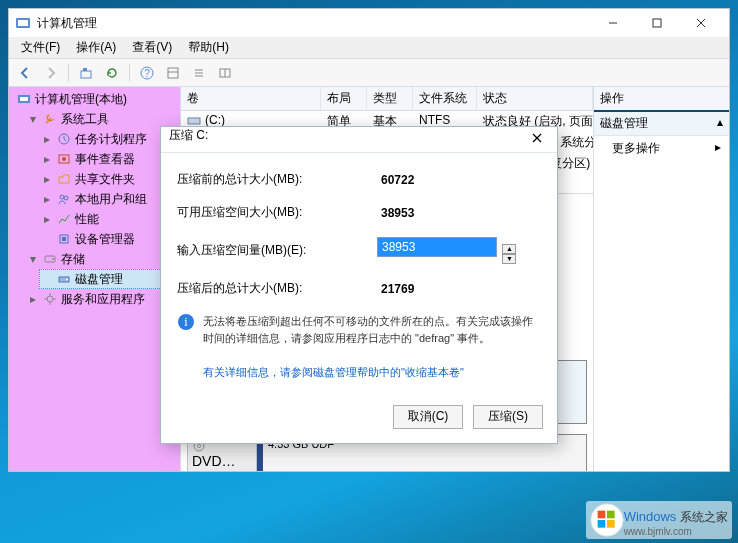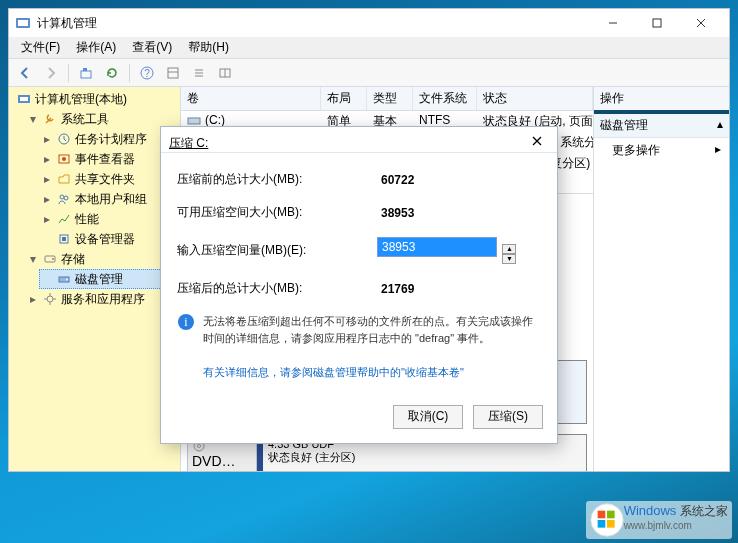--- a/index.html
+++ b/index.html
@@ -71,21 +71,21 @@
   .content {
     flex: 1;
     display: flex;
     overflow: hidden;
   }
   .tree-panel {
     width: 172px;
     border-right: 1px solid #d5dde5;
     padding: 2px;
     overflow: auto;
-    background: #fef9c3;
+    background: #f0abfc;
   }
   .tree ul { list-style: none; margin: 0; padding: 0 0 0 14px; }
   .tree > ul { padding-left: 0; }
   .tree li { white-space: nowrap; line-height: 18px; }
   .tree .row { display: flex; align-items: center; cursor: default; padding: 1px 2px; }
   .tree .row.sel { background: #cde6f7; border: 1px dotted #3399ff; padding: 0 1px; }
   .twisty { width: 12px; display: inline-block; color: #666; text-align: center; }
   .tree-icon { width: 16px; height: 16px; margin: 0 3px; display: inline-flex; align-items: center; justify-content: center; }
   .center-panel {
     flex: 1;
@@ -144,35 +144,35 @@
   }
   .dvd-card .disk-label { background:#ececec; }
   .legend { position:absolute; bottom:6px; left:8px; display:flex; gap:12px; font-size:11px; }
   .leg-sq { display:inline-block; width:12px; height:12px; vertical-align:middle; margin-right:4px; }
   .actions-panel {
     width: 136px;
     border-left: 1px solid #d5dde5;
     background: #fff;
     display:flex; flex-direction:column;
   }
-  .actions-hdr { background:#f3f6fa; padding:3px 6px; border-bottom:4px solid #0c4a6e;font-family:Liberation Mono, monospace; }
+  .actions-hdr { background:#f3f6fa; padding:3px 6px; border-bottom:2px solid #0c4a6e;font-family:Liberation Mono, monospace; }
   .actions-sub { background:#eef5fb; padding:3px 6px; border-bottom:1px solid #e0e6ec; display:flex; justify-content:space-between; }
   .actions-item { padding:4px 8px 4px 18px; cursor:pointer; }
 
   
   .dialog {
     position: absolute;
     left: 160px; top: 126px;
     width: 398px;
     background: #fff;
     border: 1px solid #a9b6c4;
     box-shadow: 4px 4px 16px rgba(0,0,0,.25);
     z-index: 10;
   }
-  .dlg-title { height:26px; display:flex; align-items:flex-end; padding:0 8px; border-bottom:1px solid #e0e6ec; font-size:12px;text-decoration:underline; }
+  .dlg-title { height:26px; display:flex; align-items:flex-start; padding:0 8px; border-bottom:1px solid #e0e6ec; font-size:12px; }
   .dlg-close { margin-left:auto; width:24px; height:22px; display:flex; align-items:center; justify-content:center; cursor:pointer; }
   .dlg-body { padding: 18px 16px 8px 16px; }
   .form-row { display:flex; align-items:center; margin-bottom:16px; }
   .form-label { width: 200px; }
   .form-val { flex:1; }
   .form-val input {
     width: 120px; height: 20px;
     border: 1px solid #7a9bd4;
     background: #fff;
     padding: 1px 4px;
@@ -192,21 +192,21 @@
     min-width: 70px; height: 24px;
     border: 1px solid #adadad;
     background: #f5f5f5;
     font-family: inherit; font-size:12px;
     cursor:pointer;
   }
 
   
   .watermark {
     position:absolute; right:6px; bottom:4px;
-    display:flex; align-items:flex-start; gap:0;
+    display:flex; align-items:flex-end; gap:0;
     font-family:"Segoe UI","Microsoft YaHei",sans-serif;
     font-size:13px; color:#333;
     z-index:50;
     pointer-events:none;
     background:rgba(255,255,255,.6);
     padding:2px 4px;
     border-radius:3px;
   }
   .watermark .cn { font-size:12px; }
   .watermark .url { font-size:10px; color:#666; display:block; }
@@ -528,21 +528,20 @@
                   <circle cx="7" cy="7" r="1.5" fill="#fff" stroke="#999"></circle>
                 </svg>
               </span>
             <span>DVD…</span>
             <span>4.33 GB</span>
             <span>联机</span>
           </div>
           <div class="disk-parts">
             <div class="disk-part" style="flex:1;border-left-color:#2a4b8d;background:#f5f5f5">
               <div>4.33 GB UDF</div>
-              <div>状态良好 (主分区)</div>
             </div>
           </div>
         </div>
 
         <div class="legend">
           <span><span class="leg-sq" style="background:#000"></span><span>未分配</span></span>
           <span><span class="leg-sq" style="background:#2a4b8d"></span><span>主分区</span></span>
         </div>
       </div>
     </div>

